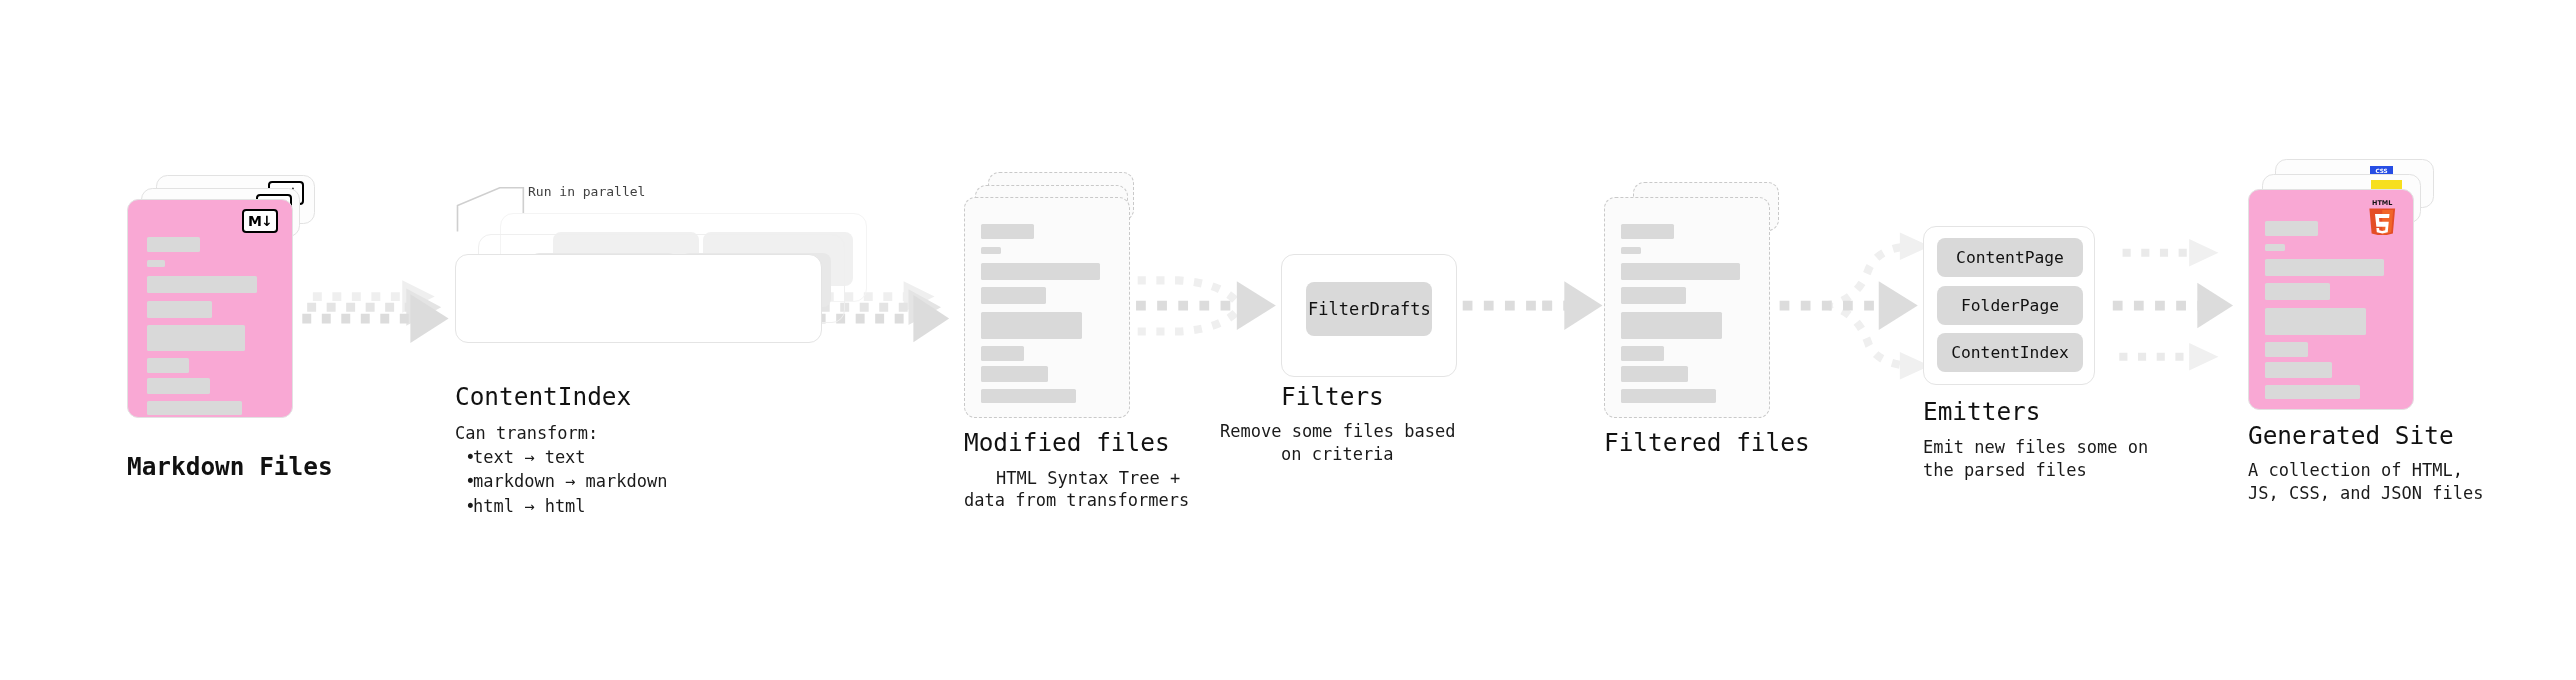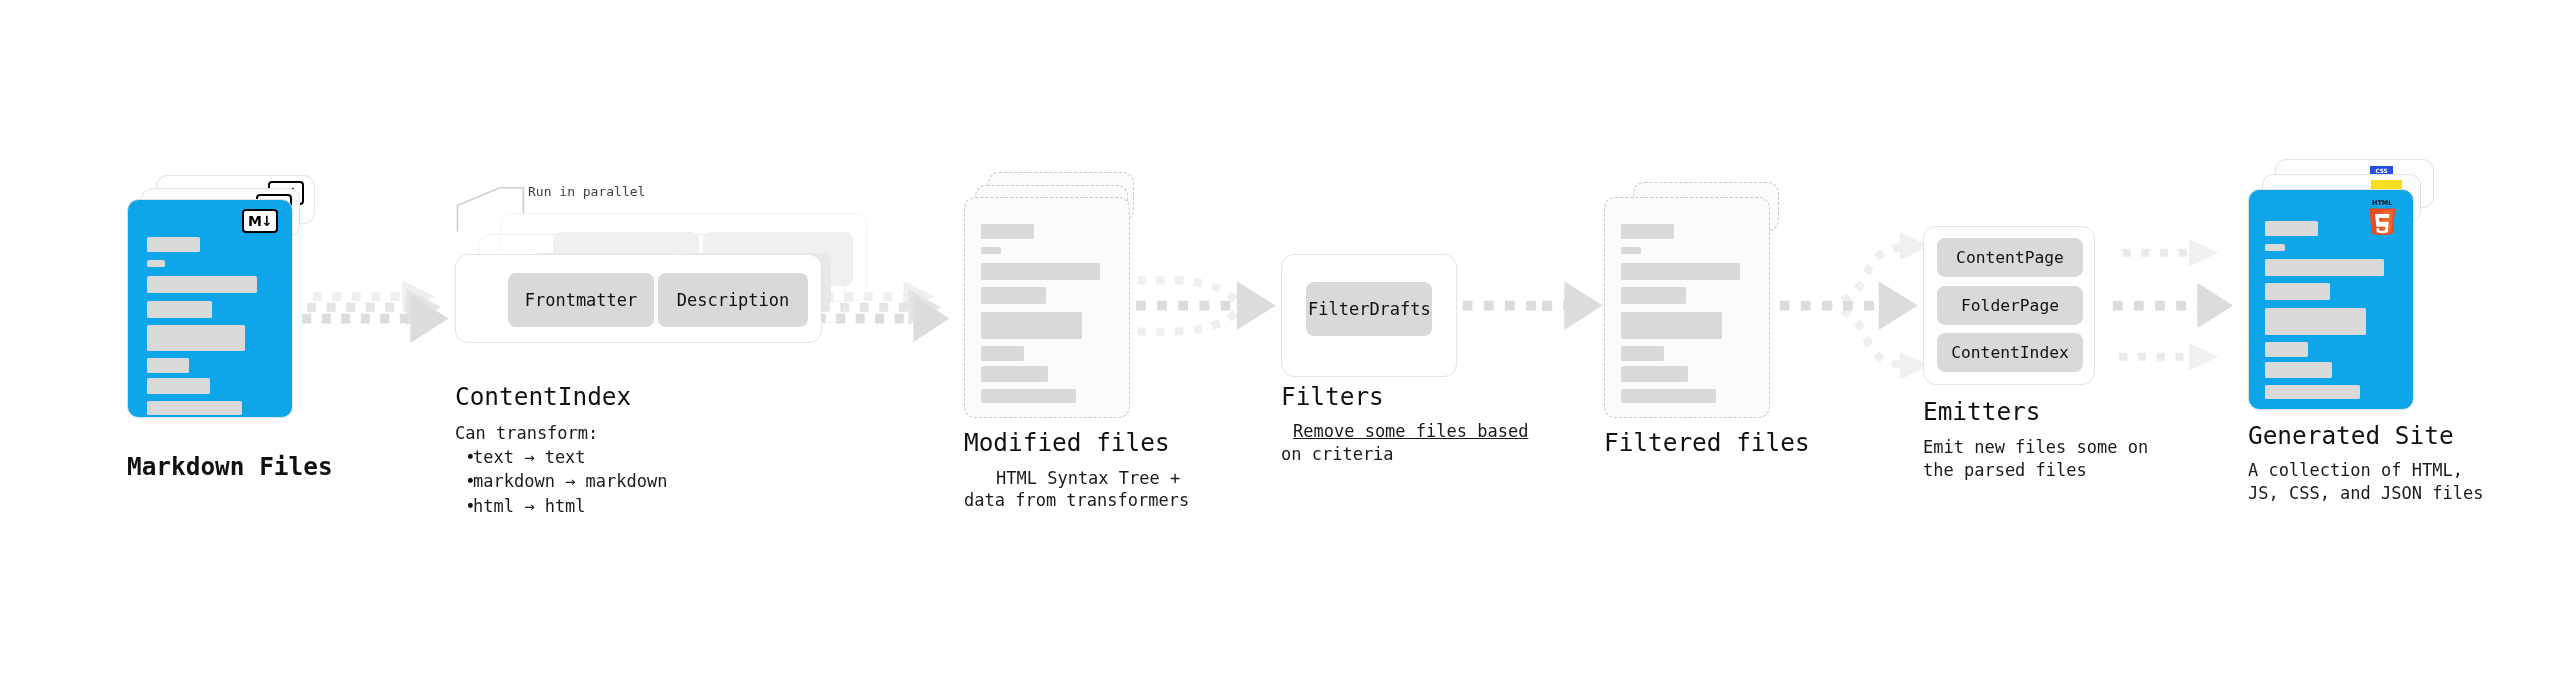--- a/index.html
+++ b/index.html
@@ -33,21 +33,21 @@
     line-height:24.4px;
     color:#1a1a1a;
   }
   .caption-list .li{white-space:pre;}
   .caption-list .li .bullet{display:inline-block;width:18px;}
 
   
   .doccard{
     position:absolute;
     box-sizing:border-box;
-    background:#0ea5e9;
+    background:#f9a8d4;
     border:1.6px solid #e2e2e2;
     border-radius:11.4px;
   }
   .doccard.dashed{
     background:#fbfbfb;
     border:1.6px dashed #c9c9c9;
   }
   .doccard.plainwhite{background:#fdfdfd;}
   .bar{
     position:absolute;
@@ -208,22 +208,20 @@
     <svg class="svgl" width="2576" height="681" viewBox="0 0 3170 838">
       <line x1="757" y1="342" x2="790" y2="342" stroke="#ececec" stroke-width="3"></line>
       <polygon points="788,337 800,342 788,347" fill="#ececec"></polygon>
       <line x1="753" y1="356" x2="786" y2="356" stroke="#e4e4e4" stroke-width="3"></line>
       <polygon points="784,351 796,356 784,361" fill="#e4e4e4"></polygon>
       <line x1="746" y1="373" x2="792" y2="373" stroke="#d5d5d5" stroke-width="3"></line>
       <polygon points="790,367 804,373 790,379" fill="#d5d5d5"></polygon>
     </svg>
 
     <div class="procbox" style="left:455px;top:254px;width:367px;height:89px;">
-      <div class="pill" style="left:52px;top:18px;width:146px;height:54px;">Frontmatter</div>
-      <div class="pill" style="left:202px;top:18px;width:150px;height:54px;">Description</div>
     </div>
 
     <div class="caption" style="left:528px;top:180px;color:#404040;font-size:13px;">Run in parallel</div>
 
     <div class="title" style="left:455px;top:382px;">ContentIndex</div>
     <div class="caption" style="left:455px;top:421px;">Can transform:</div>
     <div class="caption-list" style="left:455px;top:445px;">
       <div class="li"><span class="bullet">&nbsp;•</span><span>text → text</span></div>
       <div class="li"><span class="bullet">&nbsp;•</span><span>markdown → markdown</span></div>
       <div class="li"><span class="bullet">&nbsp;•</span><span>html → html</span></div>
@@ -246,21 +244,21 @@
     <div class="title" style="left:964px;top:428px;">Modified files</div>
     <div class="caption" style="left:964px;top:466px;margin-left:32px;">HTML Syntax Tree +</div>
     <div class="caption" style="left:964px;top:488px;">data from transformers</div>
   </div>
 
   <div>
     <div class="procbox" style="left:1281px;top:254px;width:176px;height:123px;">
       <div class="pill" style="left:24.4px;top:27px;width:126px;height:54px;">FilterDrafts</div>
     </div>
     <div class="title" style="left:1281px;top:382px;">Filters</div>
-    <div class="caption" style="left:1293px;top:419px;text-decoration:underline;">Remove some files based</div>
+    <div class="caption" style="left:1220px;top:419px;">Remove some files based</div>
     <div class="caption" style="left:1281px;top:442px;">on criteria</div>
   </div>
 
   <div>
     <div class="doccard dashed" style="left:1633px;top:182px;width:146px;height:49px;"></div>
     <div class="doccard dashed" style="left:1604px;top:197px;width:166px;height:221px;">
       <div class="bar" style="left:16.3px;top:26px;width:53px;height:15.4px;"></div>
       <div class="bar" style="left:16.3px;top:49px;width:19.5px;height:6.5px;"></div>
       <div class="bar" style="left:16.3px;top:65px;width:119px;height:17px;"></div>
       <div class="bar" style="left:16.3px;top:89px;width:65px;height:17px;"></div>

